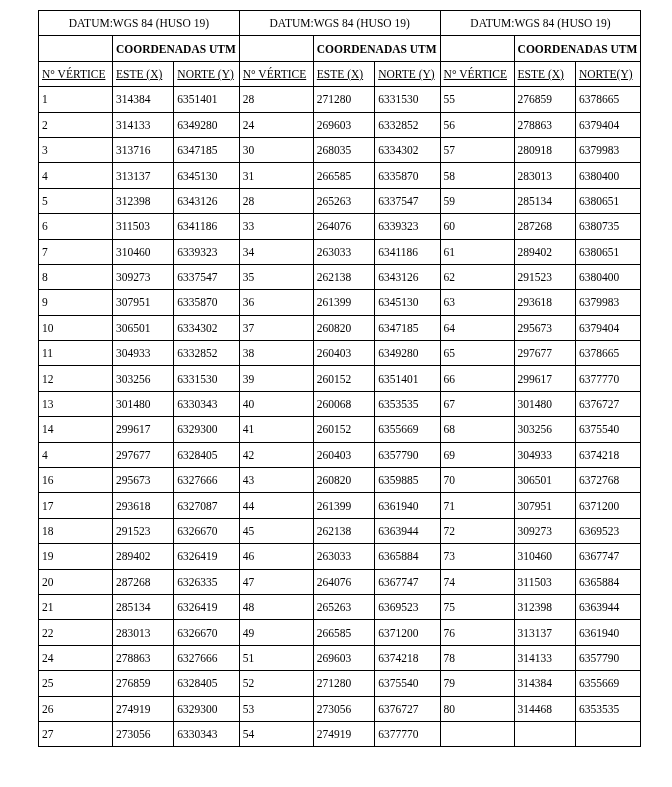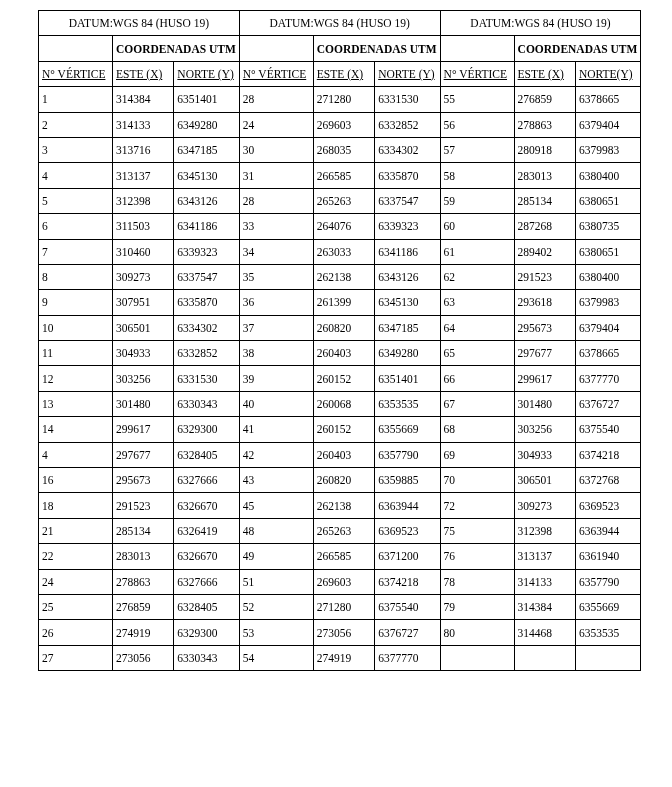--- a/index.html
+++ b/index.html
@@ -268,31 +268,64 @@
           <td>295673</td>
           <td>6327666</td>
           <td>43</td>
           <td>260820</td>
           <td>6359885</td>
           <td>70</td>
           <td>306501</td>
           <td>6372768</td>
         </tr>
         <tr>
+          <td>17</td>
+          <td>293618</td>
+          <td>6327087</td>
+          <td>44</td>
+          <td>261399</td>
+          <td>6361940</td>
+          <td>71</td>
+          <td>307951</td>
+          <td>6371200</td>
+        </tr>
+        <tr>
           <td>18</td>
           <td>291523</td>
           <td>6326670</td>
           <td>45</td>
           <td>262138</td>
           <td>6363944</td>
           <td>72</td>
           <td>309273</td>
           <td>6369523</td>
         </tr>
         <tr>
+          <td>19</td>
+          <td>289402</td>
+          <td>6326419</td>
+          <td>46</td>
+          <td>263033</td>
+          <td>6365884</td>
+          <td>73</td>
+          <td>310460</td>
+          <td>6367747</td>
+        </tr>
+        <tr>
+          <td>20</td>
+          <td>287268</td>
+          <td>6326335</td>
+          <td>47</td>
+          <td>264076</td>
+          <td>6367747</td>
+          <td>74</td>
+          <td>311503</td>
+          <td>6365884</td>
+        </tr>
+        <tr>
           <td>21</td>
           <td>285134</td>
           <td>6326419</td>
           <td>48</td>
           <td>265263</td>
           <td>6369523</td>
           <td>75</td>
           <td>312398</td>
           <td>6363944</td>
         </tr>

